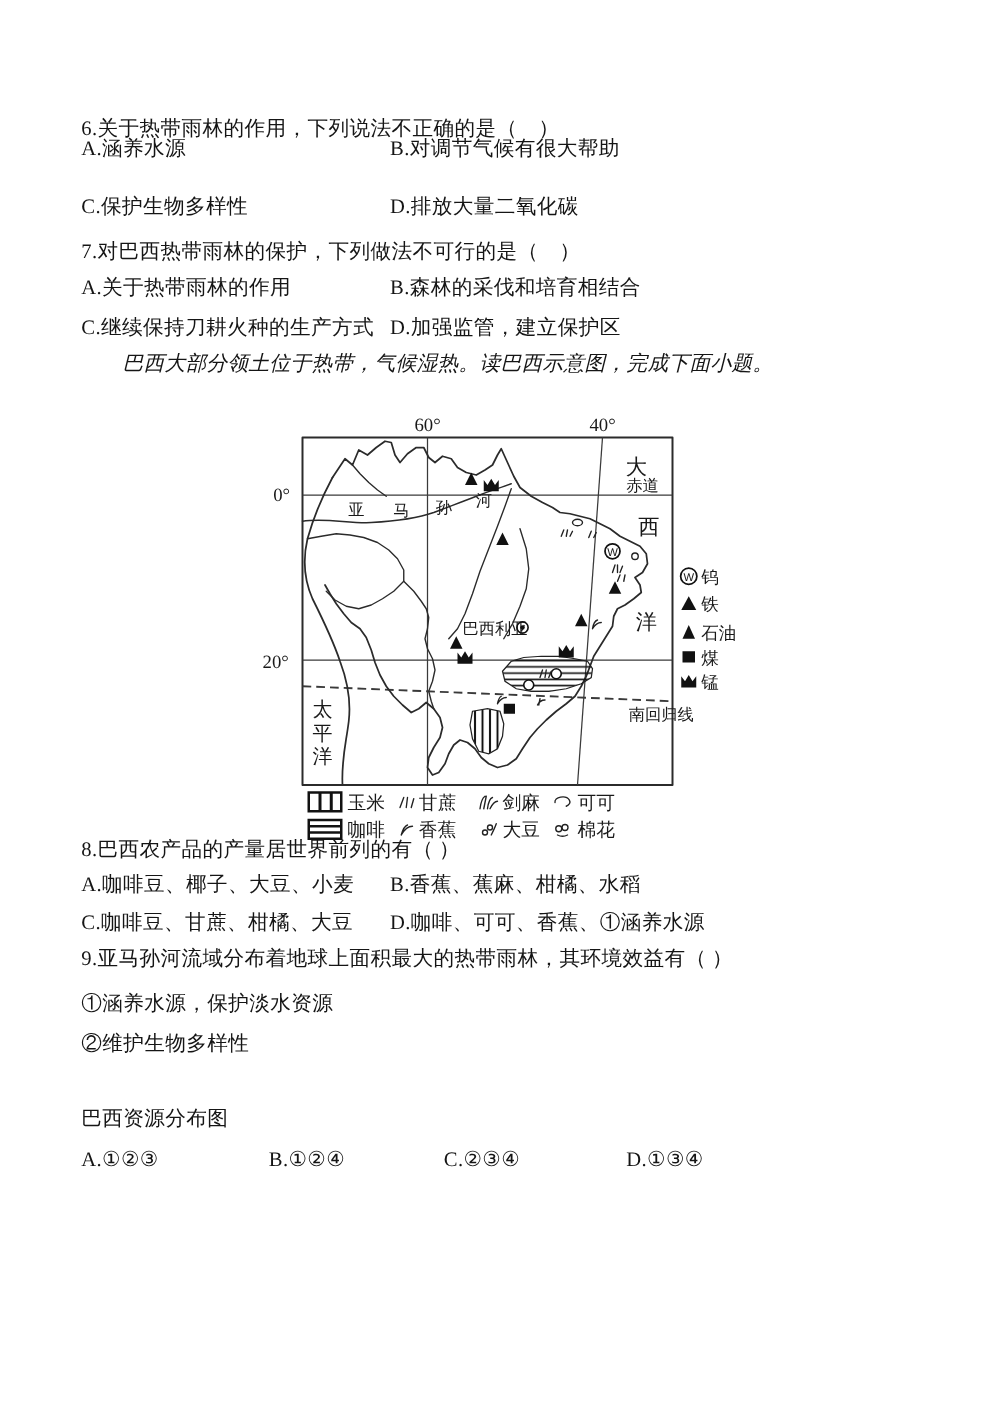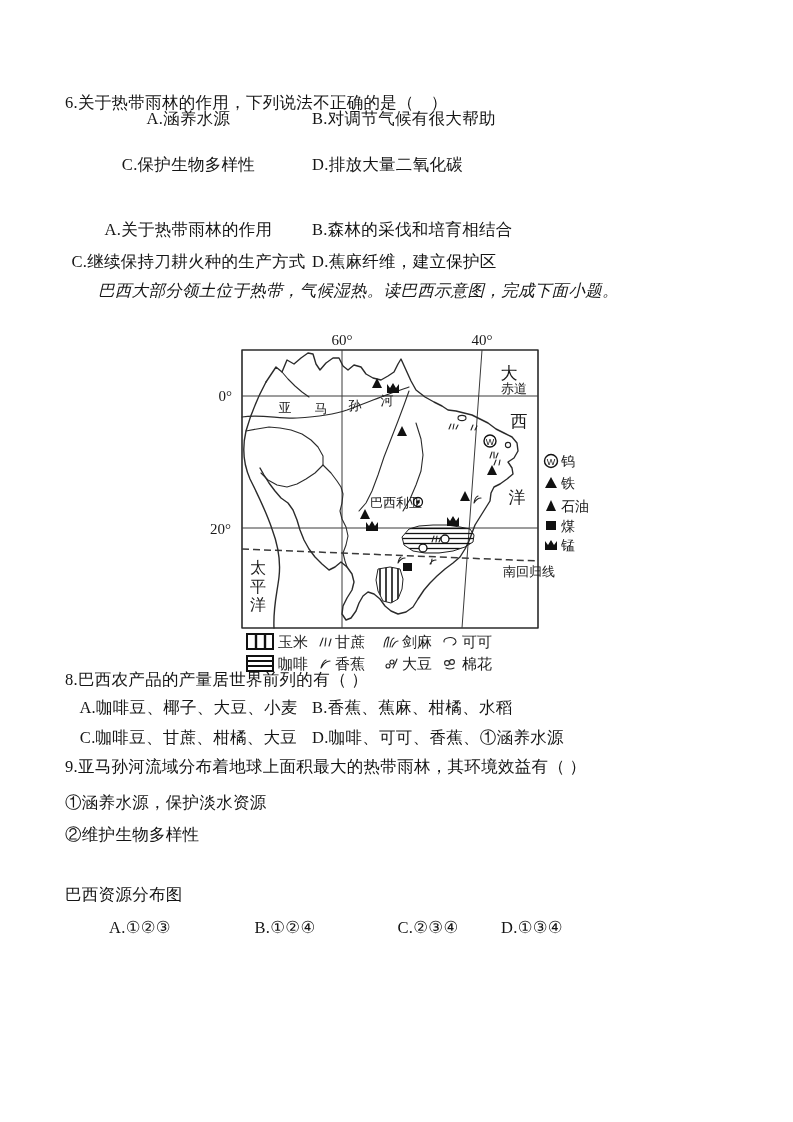--- a/index.html
+++ b/index.html
@@ -4,21 +4,21 @@
 <style>
   html,body{margin:0;padding:0;}
   body{
     width:793px;height:1122px;
     background:#ffffff;
     font-family:"Liberation Serif","DejaVu Serif",serif;
     color:#151515;
     position:relative;
     overflow:hidden;
   }
-  .page{position:absolute;inset:0;text-align:center;}
+  .page{position:absolute;inset:0;}
   .line{
     position:absolute;left:65px;
     font-size:16.5px;line-height:22px;height:22px;
     white-space:pre;letter-spacing:0.3px;
   }
   .opt-a{display:inline-block;width:247px;}
   .kai{font-style:italic;}
   .indent{left:98px;font-style:italic;}
   .para{
     position:absolute;left:65px;width:668px;
@@ -38,22 +38,23 @@
 </style>
 </head>
 <body>
 
 <div class="page">
 
   <div class="line" style="top:92px">6.关于热带雨林的作用，下列说法不正确的是（　）</div>
   <div class="line" style="top:108px"><span class="opt-a">A.涵养水源</span><span>B.对调节气候有很大帮助</span></div>
   <div class="line" style="top:154px"><span class="opt-a">C.保护生物多样性</span><span>D.排放大量二氧化碳</span></div>
 
+  <div class="line" style="top:190px">7.对巴西热带雨林的保护，下列做法不可行的是（　）</div>
   <div class="line" style="top:219px"><span class="opt-a">A.关于热带雨林的作用</span><span>B.森林的采伐和培育相结合</span></div>
-  <div class="line" style="top:251px"><span class="opt-a">C.继续保持刀耕火种的生产方式</span><span>D.蕉麻纤维，建立保护区</span></div>
+  <div class="line" style="top:251px"><span class="opt-a">C.继续保持刀耕火种的生产方式</span><span>D.加强监管，建立保护区</span></div>
 
   <div class="line kai indent" style="top:280px">巴西大部分领土位于热带，气候湿热。读巴西示意图，完成下面小题。</div>
 
   <div class="map-wrap">
   <svg width="410" height="355" viewBox="0 0 410 355">
     <defs>
       <pattern id="hlines" width="6" height="5" patternUnits="userSpaceOnUse">
         <path d="M0,2.5 H6" stroke="#111" stroke-width="1.3"></path>
       </pattern>
       <pattern id="vlines" width="6" height="6" patternUnits="userSpaceOnUse">

